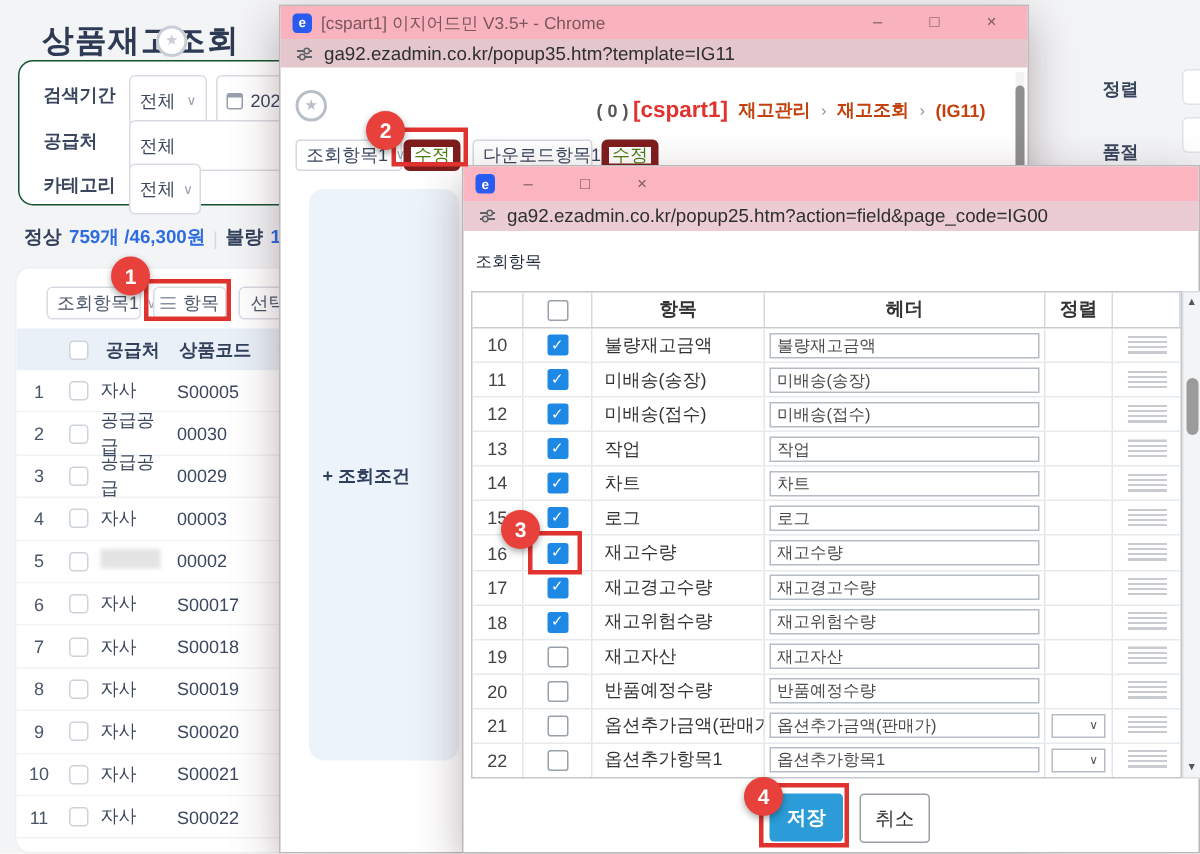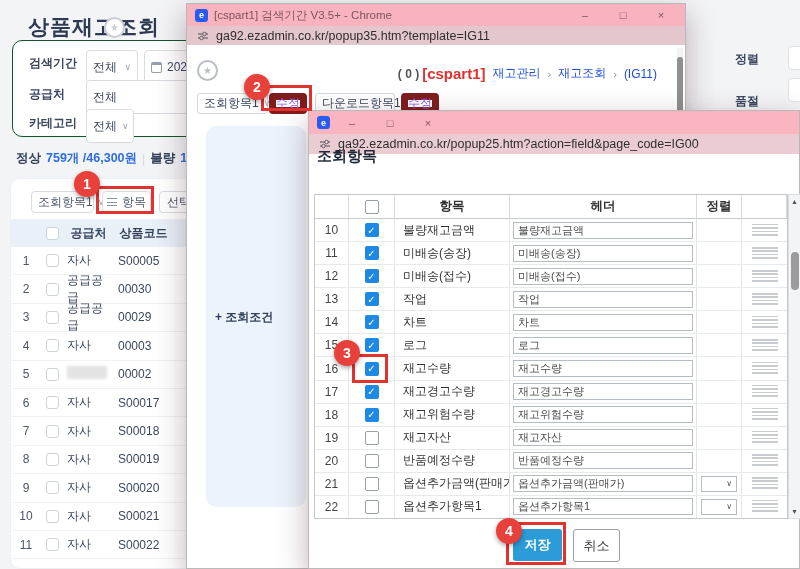--- a/index.html
+++ b/index.html
@@ -60,33 +60,33 @@
   .urlbar{height:19px;background:#e4c7cc;display:flex;align-items:center;gap:7px;padding:5px 10px}
   .win25 .urlbar{height:20px;background:#eaccd2}
   .urltext{font-size:12.5px;color:#2f2f2f;white-space:nowrap;overflow:hidden}
 
   
   .star-circle{position:absolute;left:10px;top:56px;width:21px;height:21px;border:2px solid #b9bfc7;border-radius:50%;
     color:#b9bfc7;font-size:10px;display:flex;align-items:center;justify-content:center}
   .crumb{position:absolute;top:61px;right:28px;display:flex;align-items:center;gap:7px;font-size:12px;white-space:nowrap}
   .crumb-count{color:#555;font-weight:bold}
   .crumb-acct{color:#e0322e;font-weight:bold;font-size:15px;margin-left:-4px}
-  .crumb-item{color:#1d4ed8;font-weight:normal}
+  .crumb-item{color:#c2410c;font-weight:bold}
   .crumb-sep{color:#8a93a0;font-size:11px}
   .p35c{position:absolute;height:21px;top:89px;background:#fff;display:flex;align-items:center;font-size:12px;color:#3a465e;
     padding:0 6px;gap:5px;white-space:nowrap}
   .p35-sel{border:1px solid #d4d9df;border-radius:3px;justify-content:space-between}
-  .p35-btn{border:7px solid #7f1d1d;border-radius:4px;justify-content:center;color:#8b5cf6}
+  .p35-btn{border:5px solid #7f1d1d;border-radius:4px;justify-content:center;color:#4d7c0f}
   .p35-panel{position:absolute;left:19px;top:122px;width:100px;height:381px;background:#ecf3fa;border-radius:10px}
   .p35-panel-text{position:absolute;left:9px;top:183px;font-size:12px;font-weight:bold;color:#2f3e5c}
   .p35-scroll{position:absolute;left:490px;top:44px;width:6px;height:515px;background:#f2f2f2}
   .p35-thumb{position:absolute;left:0;top:9px;width:6px;height:330px;background:#8f8f8f;border-radius:3px}
 
   
-  .p25-heading{position:absolute;left:8px;top:36px;font-size:15px;font-weight:bold;color:#1f2937}
+  .p25-heading{position:absolute;left:8px;top:56px;font-size:11px;font-weight:normal;color:#1f2937}
   .p25-table{position:absolute;left:5px;top:83px;width:474px;height:325px;border:1px solid #c3c7cc;display:flex;flex-direction:column;background:#fff}
   .fhead{display:flex;height:24px;border-bottom:1px solid #c9cdd2;font-size:12.5px;color:#333;font-weight:bold;align-items:stretch;flex:none}
   .fbody{flex:1;display:flex;flex-direction:column}
   .frow{flex:1;display:flex;align-items:stretch;border-bottom:1px solid #e7eaec;font-size:12px;color:#333}
   .frow:last-child{border-bottom:none}
   .fc{display:flex;align-items:center;border-right:1px solid #e3e6e9;height:100%}
   .fhead .fc{border-right:1px solid #d6d9dd}
   .fc-no{width:34px;justify-content:center;color:#444;flex:none}
   .fc-cb{width:46px;justify-content:center;flex:none}
   .fc-item{width:115px;padding-left:8px;flex:none;white-space:nowrap;overflow:hidden}
@@ -290,21 +290,21 @@
             <div class="b-code">S00022</div>
             <div class="b-img"><span class="noimg"></span></div>
           </div>
         </div>
     </div>
   </div>
 
   <div class="win win35">
     <div class="titlebar">
       <span class="favicon">e</span>
-      <span class="wtitle">[cspart1] 검색기간 V3.5+ - Chrome</span>
+      <span class="wtitle">[cspart1] 이지어드민 V3.5+ - Chrome</span>
       <span class="wc">–</span>
       <span class="wc">□</span>
       <span class="wc">×</span>
     </div>
     <div class="urlbar">
       <svg width="12" height="12" viewBox="0 0 12 12">
         <g stroke="#5f6368" stroke-width="1.2">
             <line x1="1" y1="4" x2="11" y2="4"></line>
             <line x1="1" y1="8" x2="11" y2="8"></line>
           </g>

